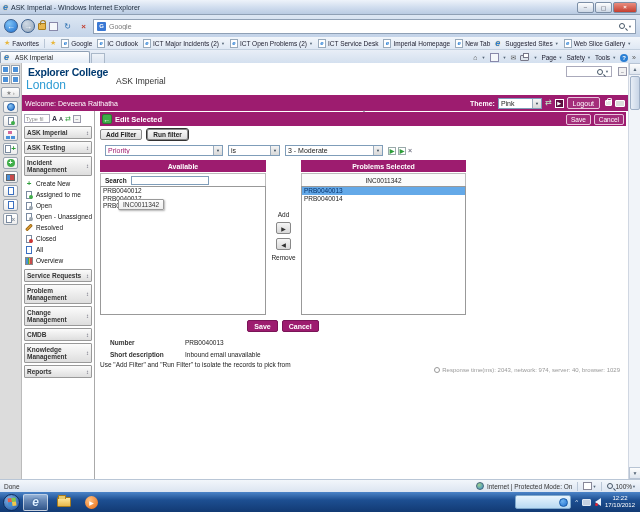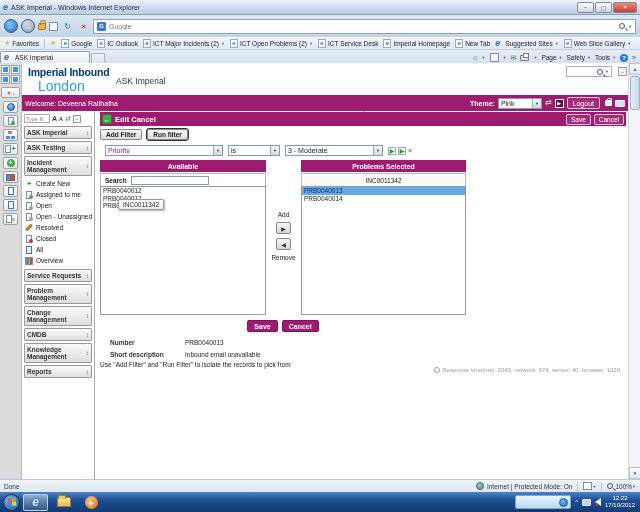--- a/index.html
+++ b/index.html
@@ -66,21 +66,21 @@
   .sitemap{position:relative;width:9px;height:8px;}
   .sitemap i{position:absolute;width:4px;height:3px;}
   .sitemap i:nth-child(1){left:2px;top:0;background:#d46a9e;}
   .sitemap i:nth-child(2){left:0;bottom:0;background:#4a90d9;}
   .sitemap i:nth-child(3){right:0;bottom:0;background:#4a90d9;}
   .book{width:9px;height:7px;background:linear-gradient(90deg,#4a90d9 50%,#c94a4a 50%);border:1px solid #666;}
   .docx{color:#8a94a0;font-size:6px;font-weight:bold;}
   
   .pagehead{position:absolute;top:0;left:22px;width:606px;height:32px;background:#fff;}
   .logo1{position:absolute;left:6px;top:3px;font-size:10.5px;font-weight:bold;color:#003a70;letter-spacing:-0.2px;}
-  .logo2{position:absolute;left:16px;top:15px;font-size:14px;color:#2f9cd4;}
+  .logo2{position:absolute;left:4px;top:15px;font-size:12px;color:#2f9cd4;}
   .apptitle{position:absolute;left:94px;top:13px;font-size:8.5px;color:#333;}
   .headsearch{position:absolute;right:16px;top:3px;width:46px;height:11px;border:1px solid #aab;background:#fff;display:flex;align-items:center;padding:0 2px;gap:2px;}
   .headsearch input{border:none;outline:none;width:26px;font-size:6px;font-family:"Liberation Sans",sans-serif;}
   .collapsebox{position:absolute;right:1px;top:4px;width:9px;height:9px;border:1px solid #99a;background:#f2f2f2;display:flex;align-items:center;justify-content:center;font-size:5px;color:#667;}
   
   .welcomebar{position:absolute;top:32px;left:22px;width:606px;height:16px;display:flex;align-items:center;padding:0 3px;color:#fff;}
   .welcome-text{font-size:7px;flex:1;}
   .themewrap{display:flex;align-items:center;gap:3px;}
   .theme-label{font-size:7px;font-weight:bold;}
   .select{background:#fff;border:1px solid #7f9db9;height:11px;display:flex;align-items:center;color:#222;font-size:7px;}
@@ -347,21 +347,21 @@
     <div class="etile">
         <span class="doc blue"></span>
       </div>
     <div class="etile">
         <span class="doc"></span>
         <span class="docx">x</span>
       </div>
   </div>
 
   <div class="pagehead">
-    <div class="logo1">Imperial Inbound</div>
+    <div class="logo1">Explorer College</div>
     <div class="logo2">London</div>
     <div class="apptitle">ASK Imperial</div>
     <div class="headsearch">
       <input style="">
       <span class="mag"></span>
       <span class="ddg">▼</span>
     </div>
     <span class="collapsebox">–</span>
   </div>
 
@@ -483,21 +483,21 @@
         <span>Reports</span>
         <span class="ch">↕</span>
       </div>
   </div>
 
   <div class="mainpane">
     <span class="caret-top">▲</span>
 
     <div class="editbar accent-bg">
       <span class="backbtn">←</span>
-      <span class="edittitle">Edit Cancel</span>
+      <span class="edittitle">Edit Selected</span>
       <span class="mbtn">Save</span>
       <span class="mbtn">Cancel</span>
     </div>
 
     <div class="btnrow">
       <span class="graybtn">Add Filter</span>
       <span class="graybtn focus">Run filter</span>
     </div>
 
     <div class="filterrow">

